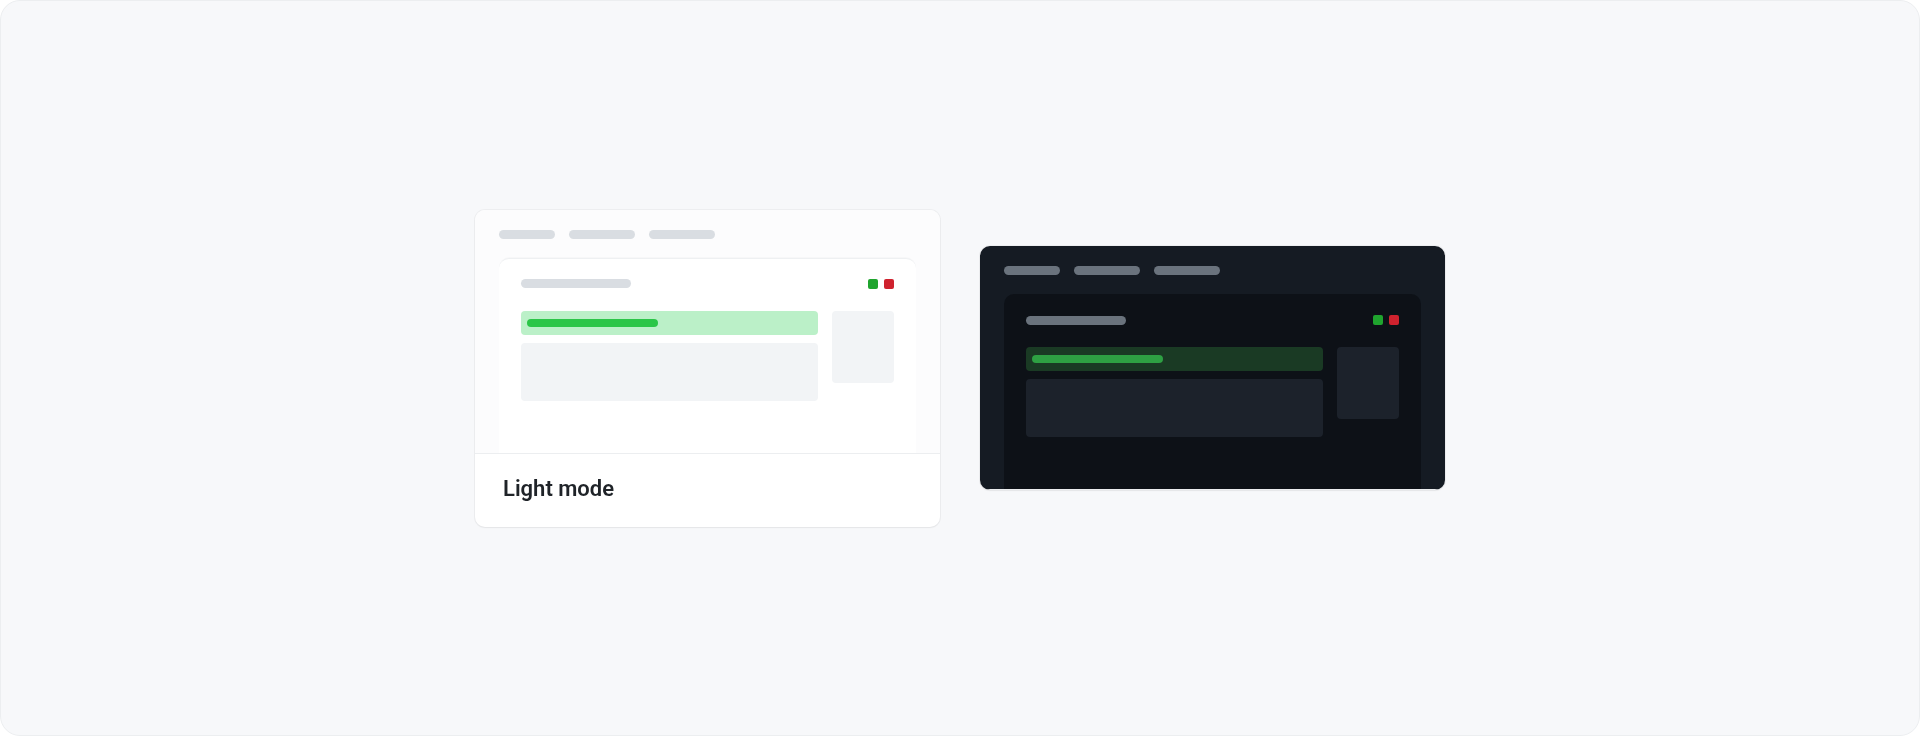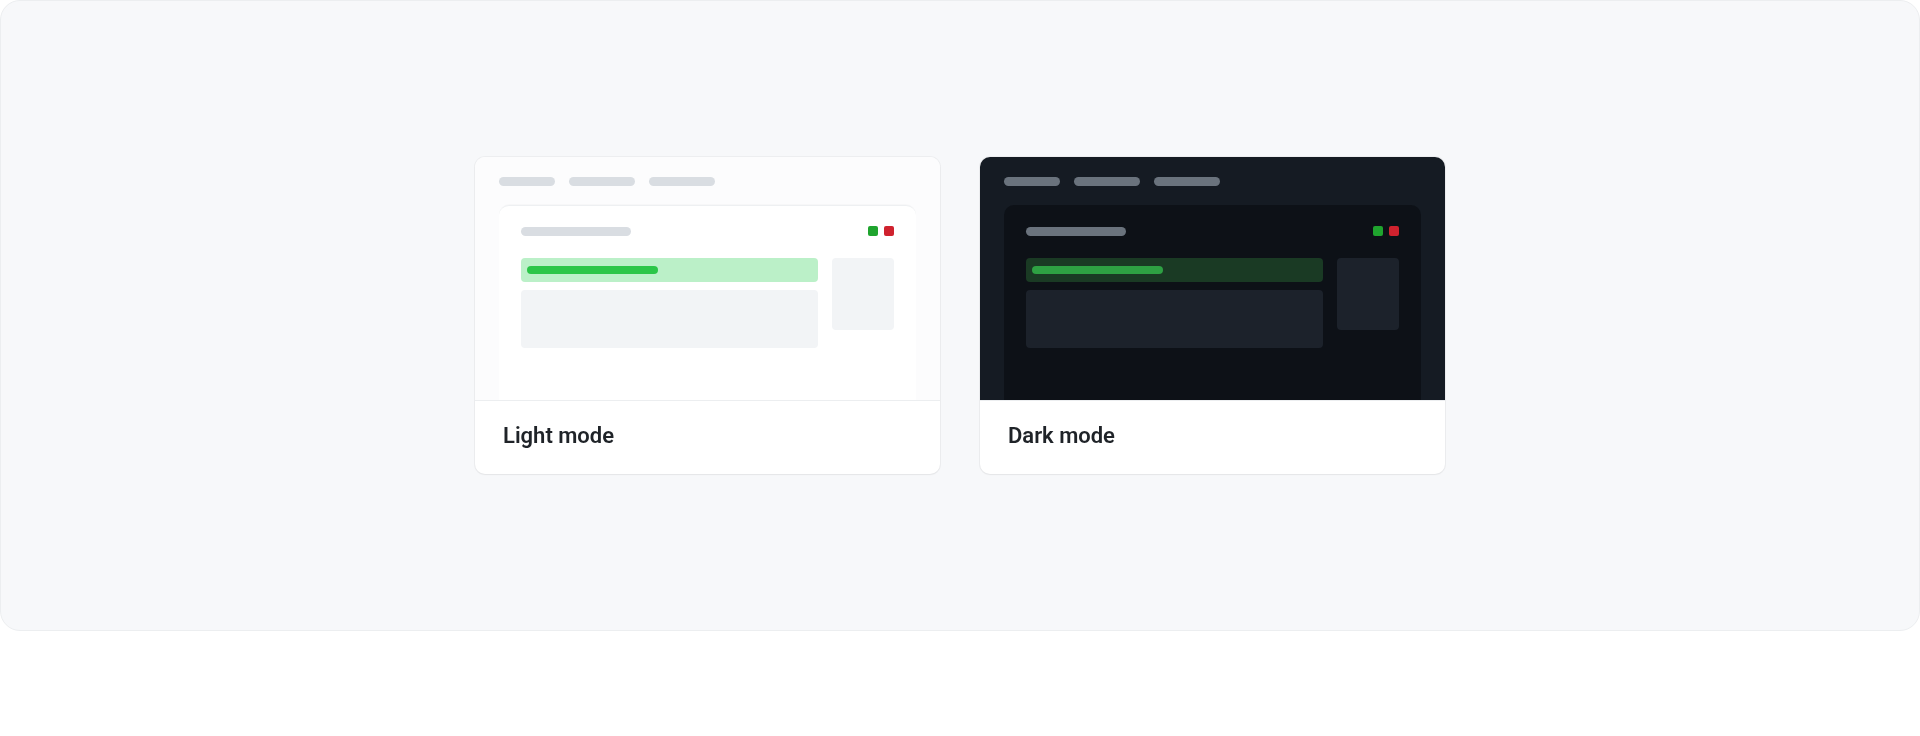--- a/index.html
+++ b/index.html
@@ -7,21 +7,21 @@
   body {
     font-family: -apple-system, BlinkMacSystemFont, "Segoe UI", Roboto, Helvetica, Arial, sans-serif;
     background: #ffffff;
     display: flex;
     align-items: stretch;
     justify-content: stretch;
   }
 
   .canvas {
     width: 1920px;
-    height: 631px;
+    height: 736px;
     background: #f7f8fa;
     border: 1px solid #eceef0;
     border-radius: 20px;
     display: flex;
     align-items: center;
     justify-content: center;
     gap: 40px;
   }
 
   .card {
@@ -187,16 +187,15 @@
               <div class="bar-fill"></div>
             </div>
             <div class="placeholder"></div>
           </div>
           <div class="col-side">
             <div class="side-box"></div>
           </div>
         </div>
       </div>
     </div>
-    <div class="caption">Dark mode</div>
   </div>
 
 </div>
 
 </body></html>

